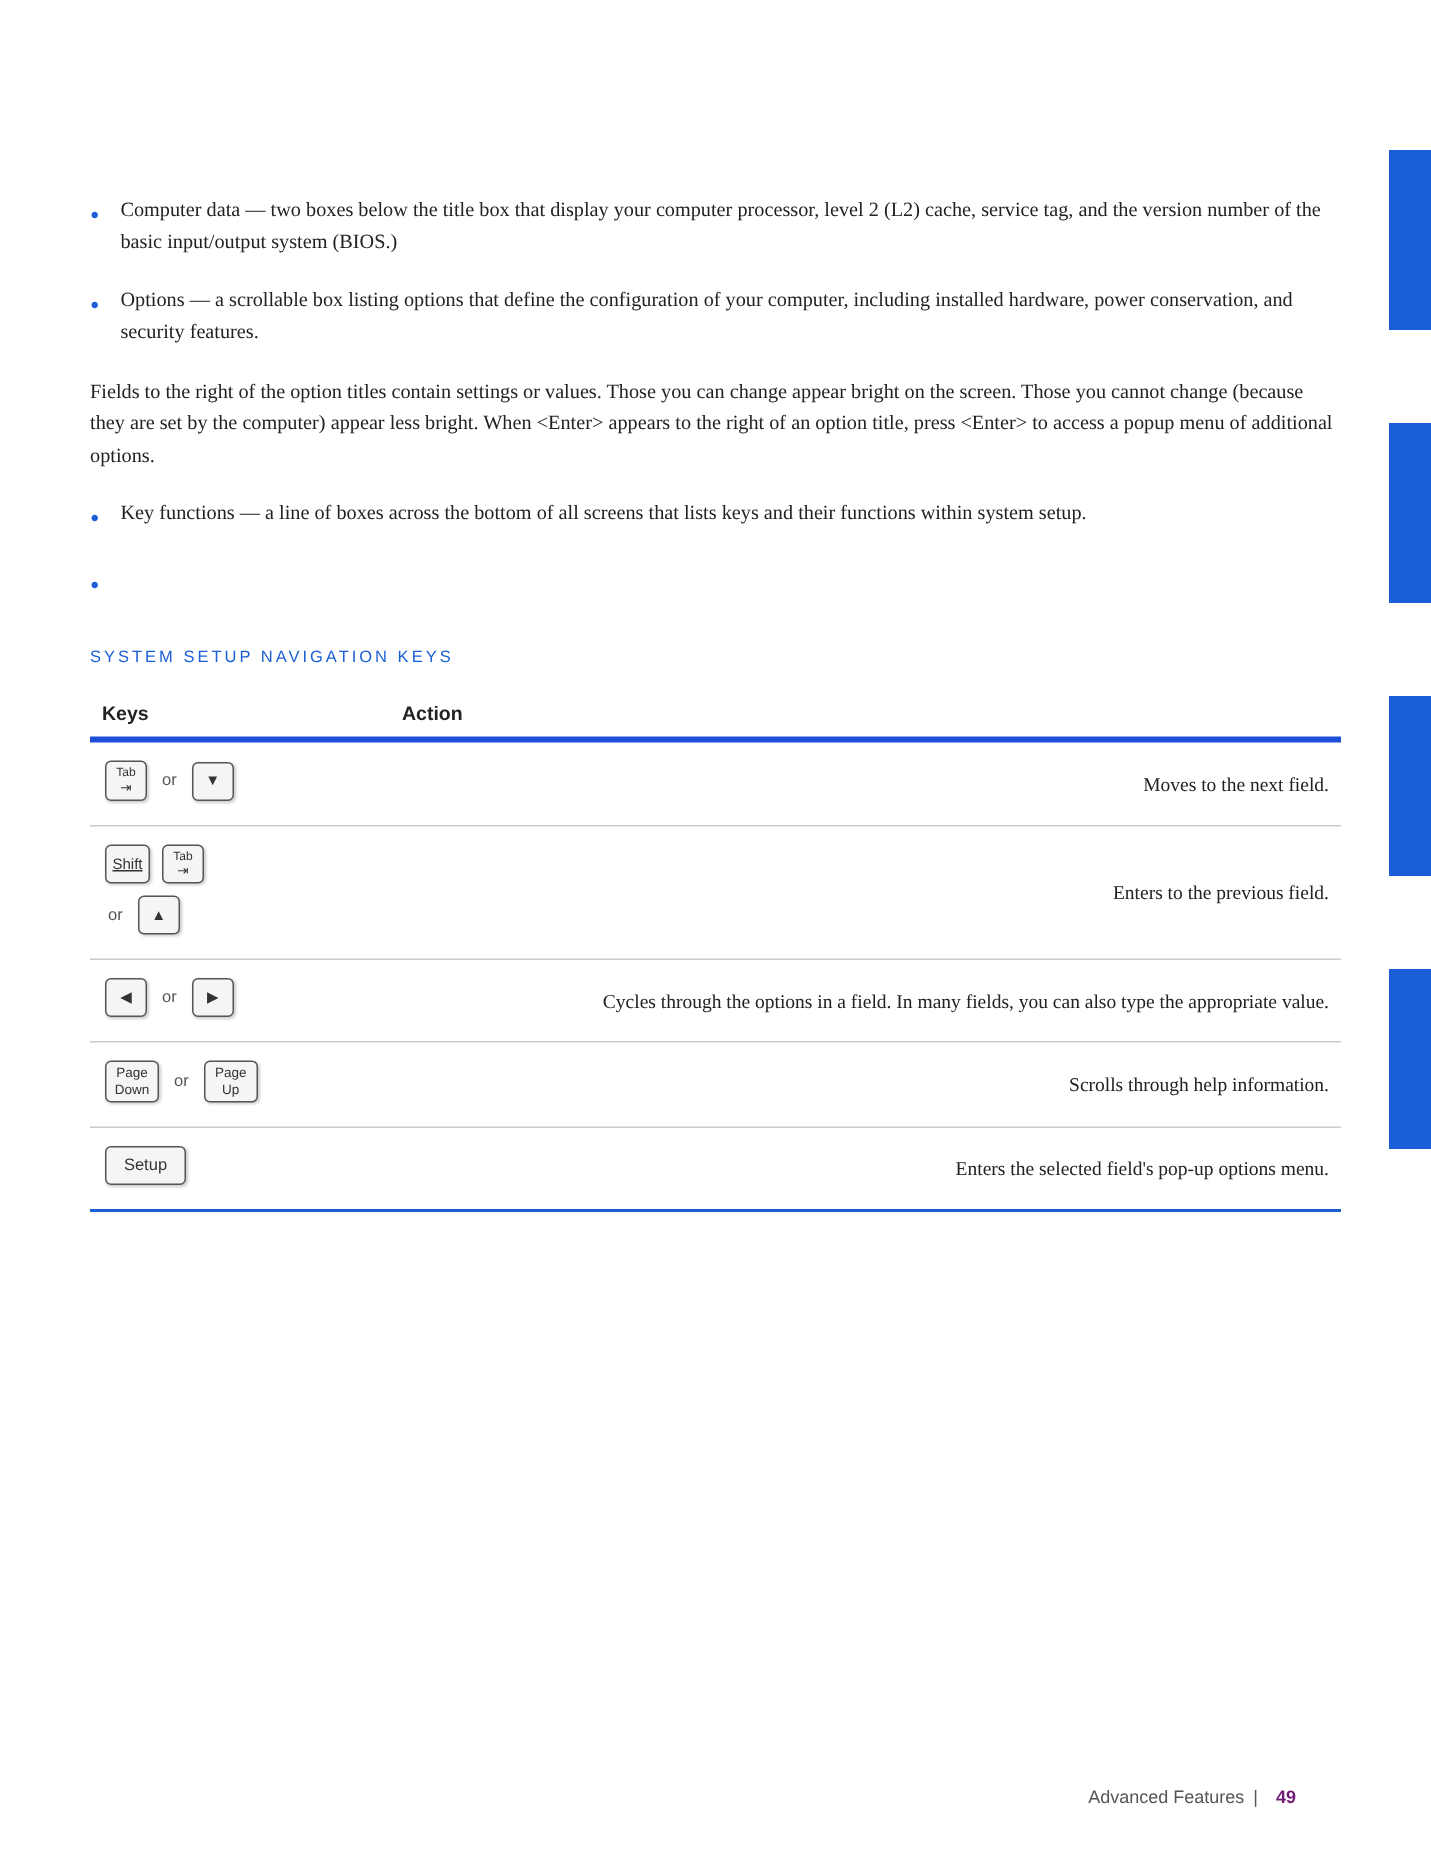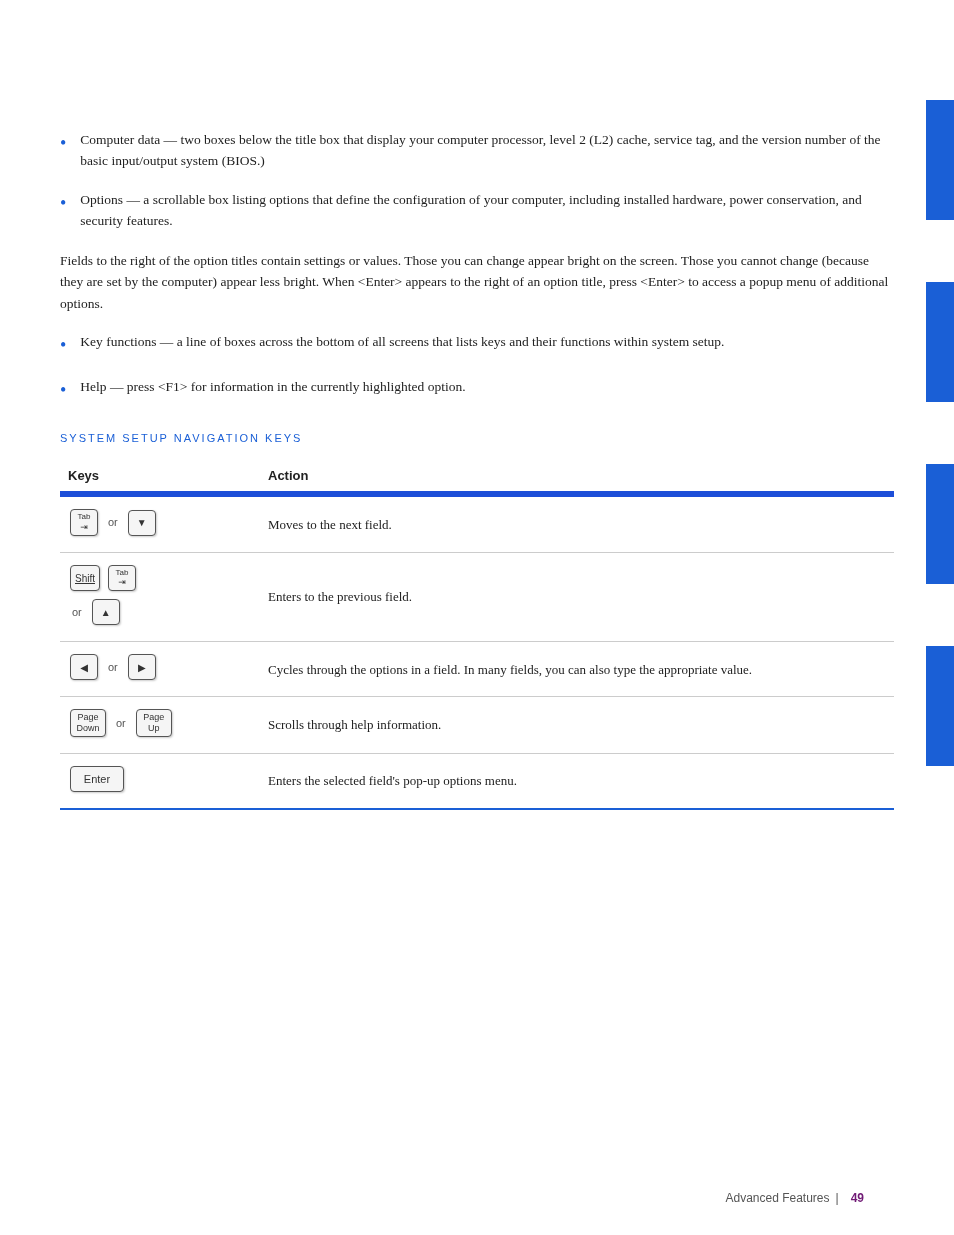--- a/index.html
+++ b/index.html
@@ -103,21 +103,21 @@
 
     
     .nav-table {
       width: 100%;
       border-collapse: collapse;
       margin-top: 10px;
       margin-bottom: 30px;
     }
 
     .nav-table thead tr {
-      border-bottom: 6px solid #1d4ed8;
+      border-bottom: 4px solid #1d4ed8;
     }
 
     .nav-table th {
       font-family: Arial, sans-serif;
       font-size: 13px;
       font-weight: bold;
       padding: 6px 8px 8px 8px;
       text-align: left;
       color: #222;
     }
@@ -134,20 +134,21 @@
       border-bottom: 2px solid #1a5fd6;
     }
 
     .keys-cell {
       width: 200px;
       vertical-align: middle;
     }
 
     .action-cell {
       vertical-align: middle;
+      text-align: right;
     }
 
     
     .key-btn {
       display: inline-flex;
       align-items: center;
       justify-content: center;
       border: 1.5px solid #555;
       border-radius: 4px;
       background: #f5f5f5;
@@ -243,21 +244,20 @@
 
     <p class="body-paragraph">Fields to the right of the option titles contain settings or values. Those you can change appear bright on the screen. Those you cannot change (because they are set by the computer) appear less bright. When &lt;Enter&gt; appears to the right of an option title, press &lt;Enter&gt; to access a popup menu of additional options.</p>
 
     <ul class="bullet-list">
       <li class="bullet-item">
         <span class="bullet-dot">•</span>
         <span class="bullet-text">Key functions — a line of boxes across the bottom of all screens that lists keys and their functions within system setup.</span>
       </li>
       <li class="bullet-item">
         <span class="bullet-dot">•</span>
-        <span class="bullet-text">Help — press &lt;F1&gt; for information in the currently highlighted option.</span>
       </li>
     </ul>
 
     <div class="section-heading">System Setup Navigation Keys</div>
 
     <table class="nav-table">
       <thead>
         <tr>
           <th class="keys-cell">Keys</th>
           <th class="action-cell">Action</th>
@@ -318,21 +318,21 @@
               <span class="or-text">or</span>
               <span class="key-btn" style="min-width:36px; font-size:9px; line-height:1.2; text-align:center;">Page<br>Up</span>
             </div>
           </td>
           <td class="action-cell">Scrolls through help information.</td>
         </tr>
 
         <tr>
           <td class="keys-cell">
             <div class="key-row">
-              <span class="key-btn wide" style="min-width:54px; font-size:11px;">Enter</span>
+              <span class="key-btn wide" style="min-width:54px; font-size:11px;">Setup</span>
             </div>
           </td>
           <td class="action-cell">Enters the selected field's pop-up options menu.</td>
         </tr>
       </tbody>
     </table>
 
   </div>
 
   <div class="footer">

